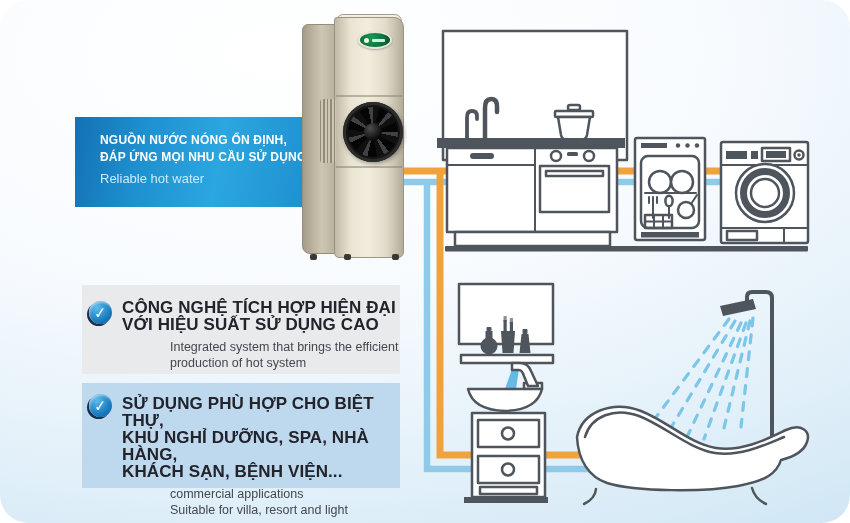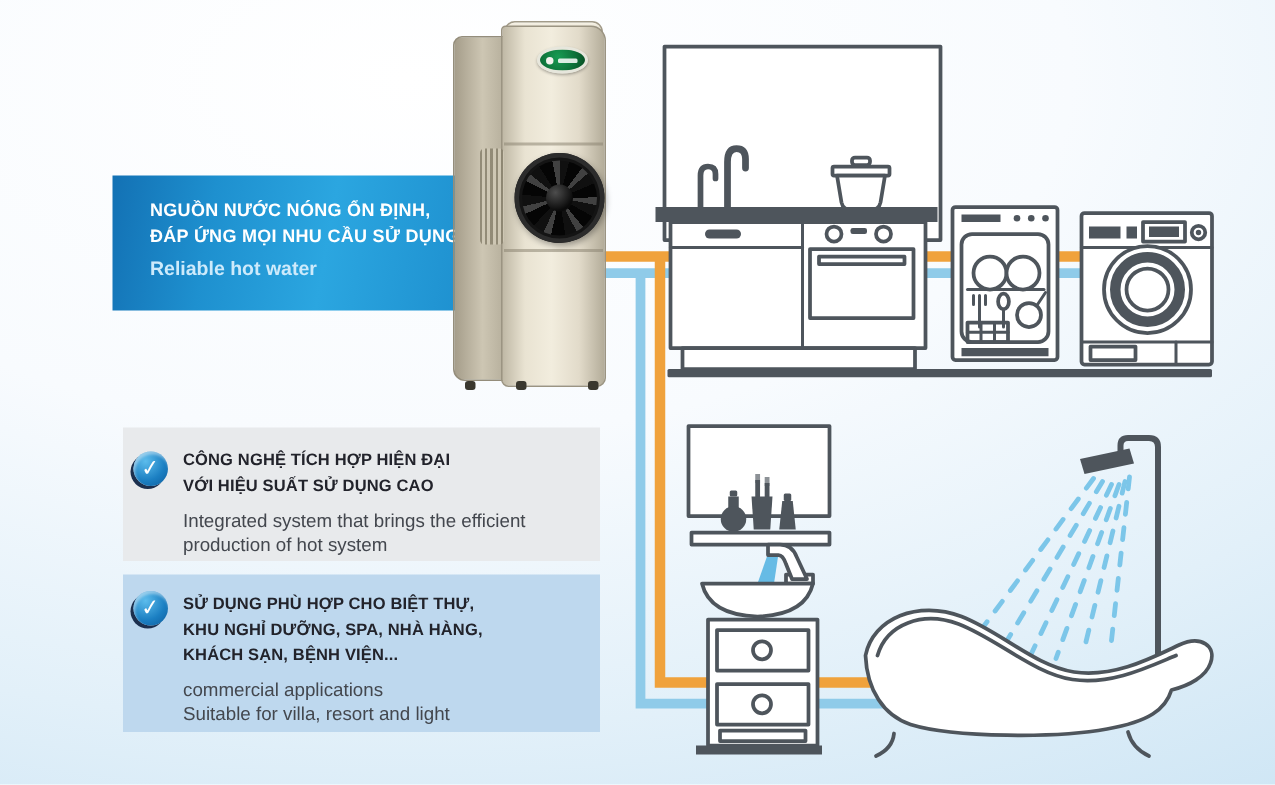--- a/index.html
+++ b/index.html
@@ -1,41 +1,41 @@
 <!DOCTYPE html>
 <html style="--pipe-hot: #f0a23c; --pipe-cold: #8fcbe9; --outline: #4e555c; --spray: #7cc6e9; --water-stream: #4fb0e0; --banner-top: #2ba6e0; --banner-mid: #1e90cf; --banner-deep: #1371b4; --gray-bg: #e8eaec; --blue-bg: #bed8ee; --heading-text: #22232b; --body-text: #43474e; --check-core: #1b7fc2; --check-shadow: #1c2f4e; --logo-green: #0b6b35;"><head>
 <meta charset="utf-8">
 <style>
   html,body{margin:0;padding:0;}
   body{font-family:"Liberation Sans","DejaVu Sans",sans-serif;}
   .stage{position:relative;width:850px;height:523px;overflow:hidden;
-    background:radial-gradient(ellipse 130% 115% at 32% 10%, #ffffff 0%, #f8fbfe 40%, #e2f0f9 72%, #cbe4f4 100%);}
+    background:radial-gradient(ellipse 130% 115% at 32% 10%, #ffffff 0%, #f8fbfe 40%, #e2f0f9 72%, #cbe4f4 100%);border-radius:28px;}
   
   .banner{position:absolute;left:75px;top:117px;width:236px;height:90px;z-index:2;
     background:linear-gradient(100deg, var(--banner-deep) 0%, var(--banner-mid) 28%, var(--banner-top) 60%, var(--banner-mid) 100%);
     box-sizing:border-box;padding:15px 0 0 25px;}
   .banner-h{color:#ffffff;font-weight:bold;font-size:12px;line-height:17px;letter-spacing:.2px;}
-  .banner-sub{color:#cdeafb;font-size:13px;margin-top:5px;font-weight:bold;}
+  .banner-sub{color:#cdeafb;font-size:13px;margin-top:5px;}
   
   .feature{position:absolute;left:82px;width:318px;z-index:5;box-sizing:border-box;}
   .feature-0{top:285px;height:89px;background:var(--gray-bg);}
   .feature-1{top:383px;height:105px;background:var(--blue-bg);}
   .check{position:absolute;left:7px;width:23px;height:23px;border-radius:50%;
     background:radial-gradient(circle at 35% 28%, #5cbcec, var(--check-core) 58%, #0d5c9c 100%);
     box-shadow:-2px 2px 0 0 var(--check-shadow), inset 1px 2px 2px rgba(255,255,255,.45);
     color:#fff;display:flex;align-items:center;justify-content:center;}
   .check i{font-style:normal;font-weight:bold;font-size:15px;transform:rotate(-6deg);line-height:1;}
   .feature-0 .check{top:16px;}
   .feature-1 .check{top:11px;}
   .f-body{margin-left:40px;}
   .feature-0 .f-body{padding-top:14px;}
   .feature-1 .f-body{padding-top:12px;}
-  .f-head div{color:var(--heading-text);font-weight:bold;font-size:11px;line-height:17px;letter-spacing:.1px;}
+  .f-head div{color:var(--heading-text);font-weight:bold;font-size:17px;line-height:17px;letter-spacing:.1px;}
   .f-sub{margin-top:6px;}
-  .f-sub div{color:var(--body-text);font-size:12.5px;line-height:16px;}
+  .f-sub div{color:var(--body-text);font-size:12.5px;line-height:16px;margin-left:48px;}
   
   svg.diagram{position:absolute;left:0;top:0;z-index:3;}
   .ol{fill:#ffffff;stroke:var(--outline);stroke-width:2.5;stroke-linejoin:round;}
   .nf{fill:none;stroke:var(--outline);stroke-width:2.5;stroke-linejoin:round;stroke-linecap:round;}
   .thin{fill:none;stroke:var(--outline);stroke-width:2;stroke-linecap:round;}
   .df{fill:var(--outline);stroke:none;}
   .lt{fill:#8c9196;stroke:none;}
   .pipe-hot{fill:none;stroke:var(--pipe-hot);stroke-width:7;}
   .pipe-cold{fill:none;stroke:var(--pipe-cold);stroke-width:6.5;}
   .faucet{fill:none;stroke:var(--outline);stroke-width:4.5;stroke-linecap:round;}

